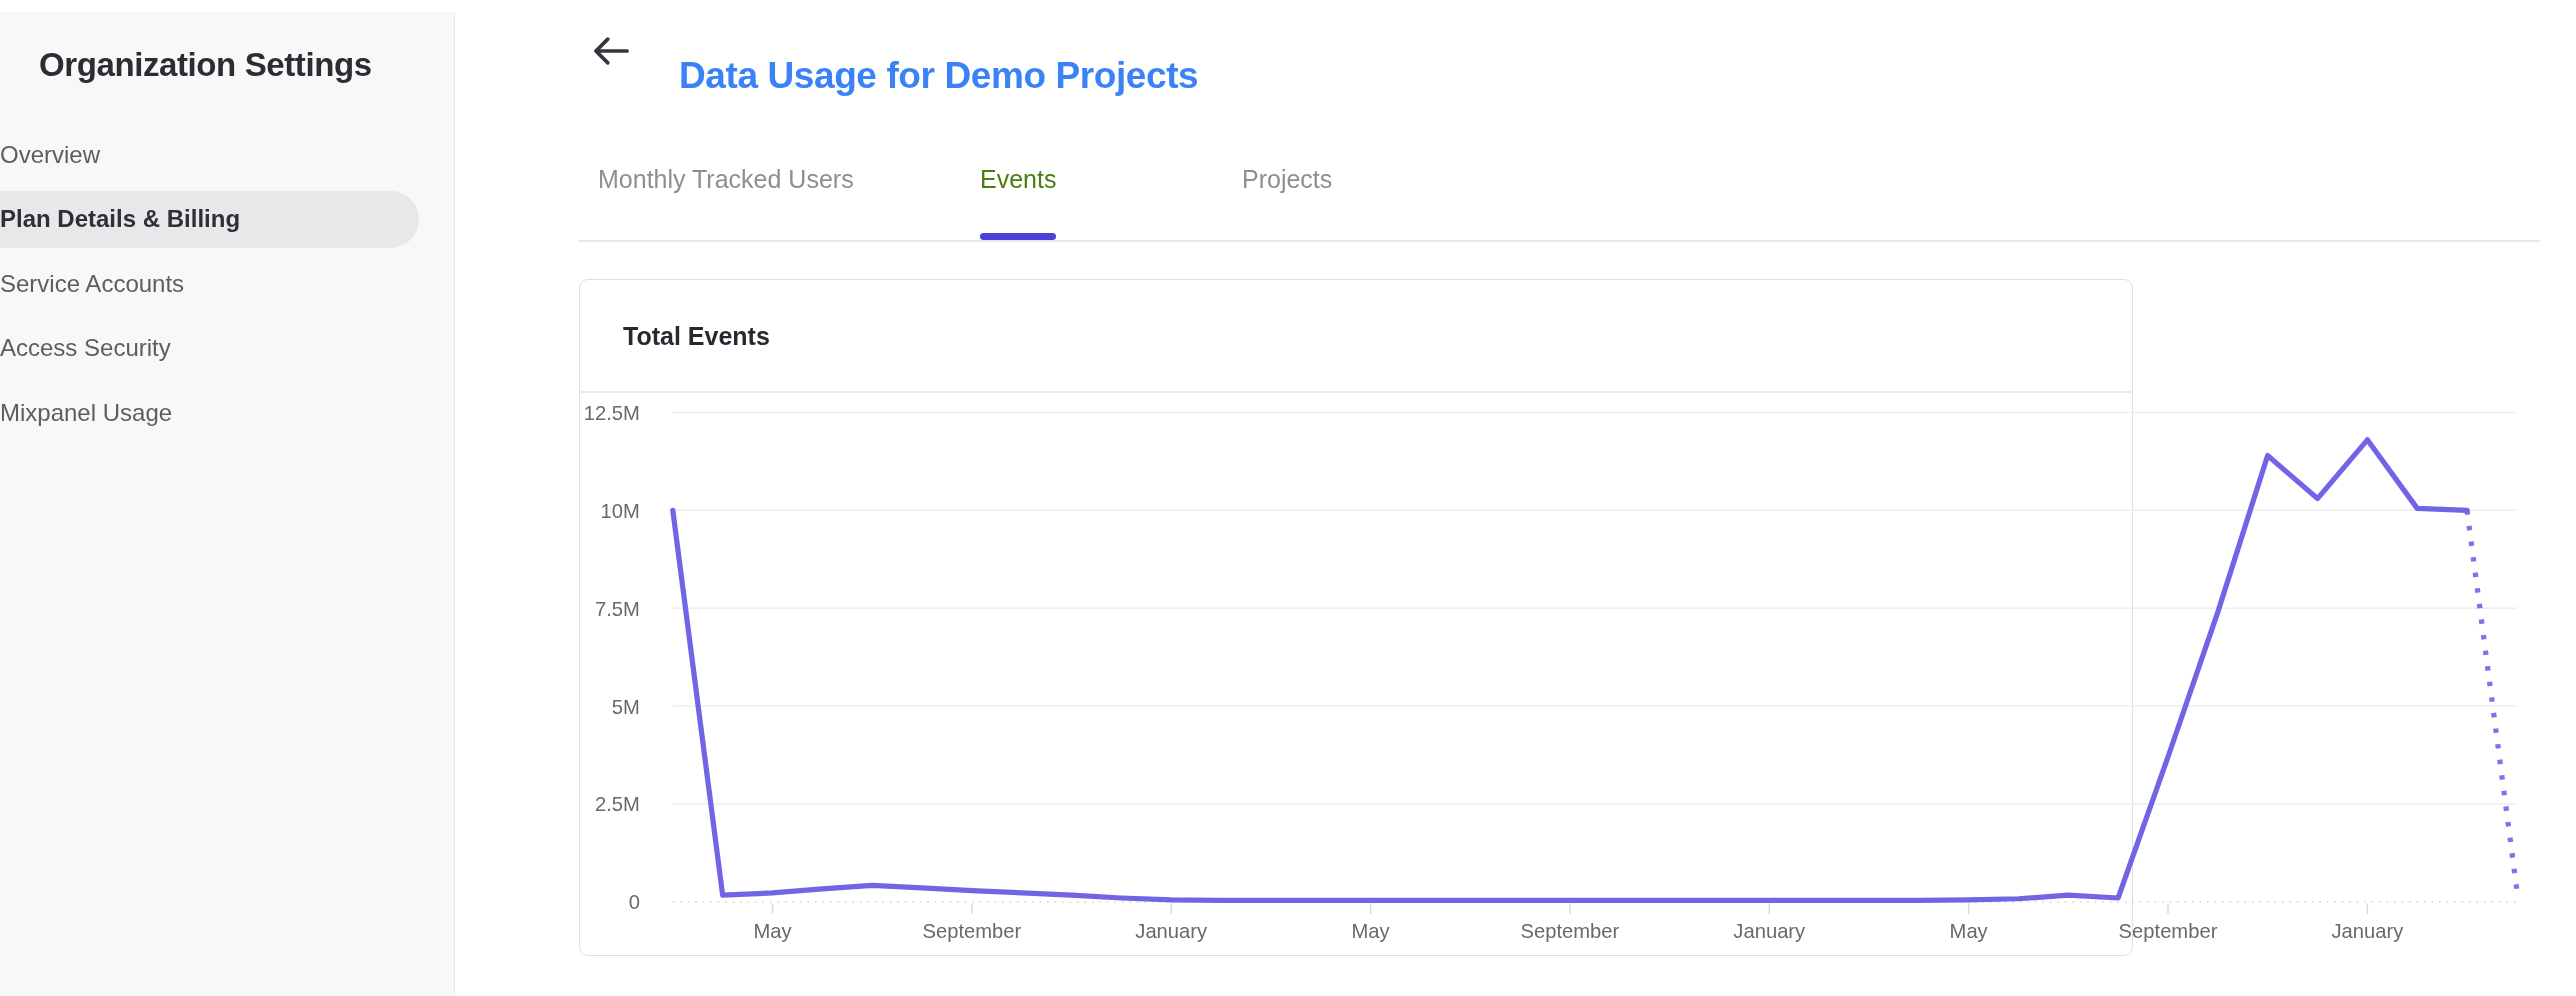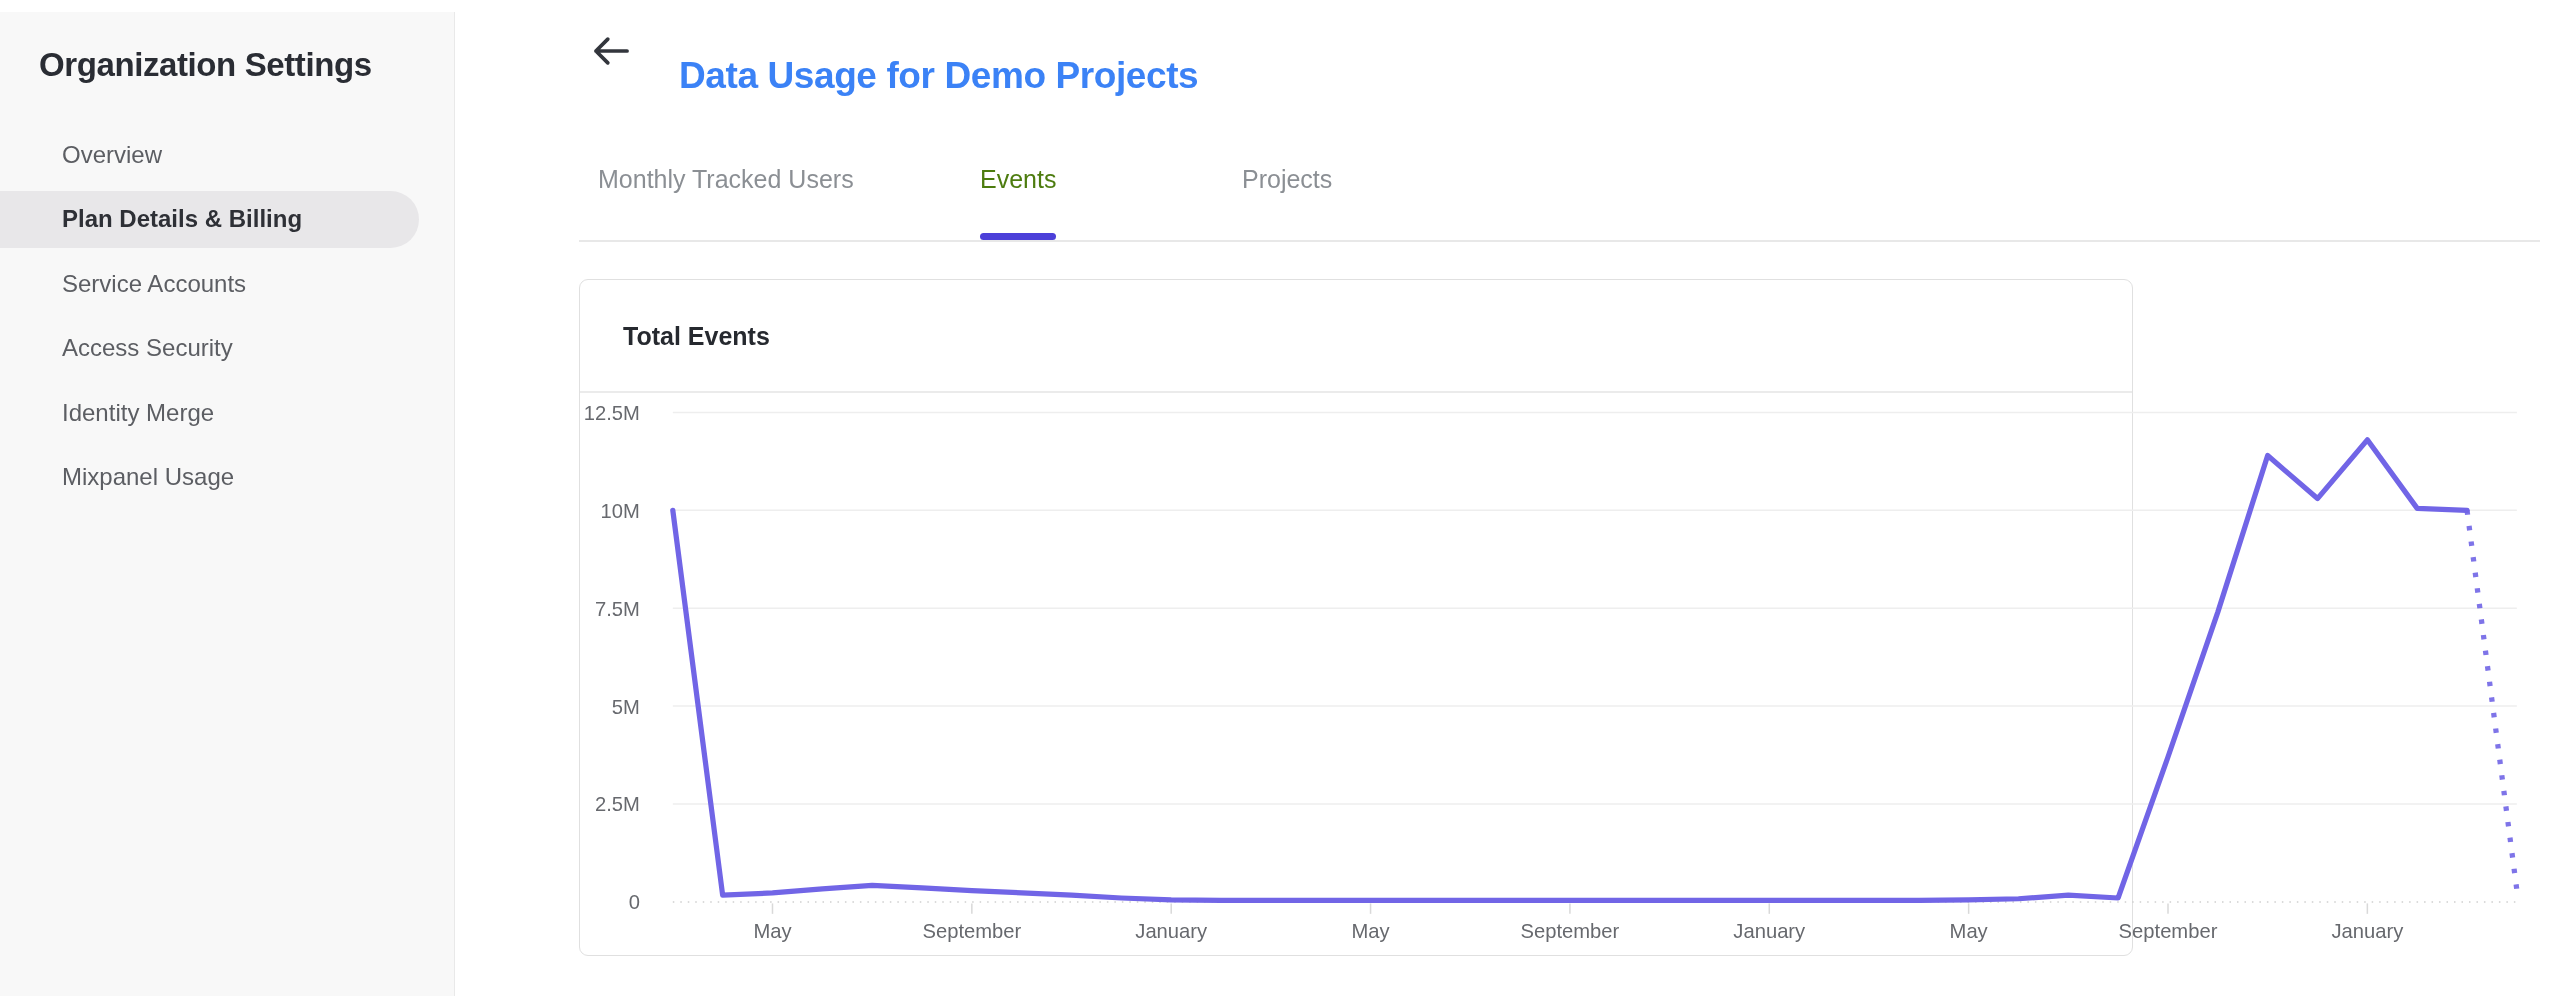--- a/index.html
+++ b/index.html
@@ -15,21 +15,21 @@
     background:#f8f8f8;border-right:1.5px solid #e9e9e9;box-sizing:border-box;
   }
   .sidebar-title{
     position:absolute;left:39px;top:34px;
     font-size:33px;font-weight:700;color:#2a2d34;letter-spacing:-0.4px;
     white-space:nowrap;
   }
   .sidebar-nav{position:absolute;left:0;top:114px;right:0;}
   .nav-item{
     height:57px;margin-bottom:7.5px;display:flex;align-items:center;
-    padding-left:62px;font-size:24px;color:#5c5e63;cursor:pointer;
+    font-size:24px;color:#5c5e63;cursor:pointer;
     white-space:nowrap;box-sizing:border-box;
   }
   .nav-item.selected{
     background:#e8e7e9;width:419px;border-radius:0 28.4px 28.4px 0;
     font-weight:700;color:#2e3036;
   }
 
   
   .back-btn{
     position:absolute;left:590px;top:31px;width:43px;height:43px;
@@ -80,21 +80,20 @@
 </head>
 <body>
 
 <aside class="sidebar">
   <div class="sidebar-title">Organization Settings</div>
   <nav class="sidebar-nav">
       <div class="nav-item">Overview</div>
       <div class="nav-item selected">Plan Details &amp; Billing</div>
       <div class="nav-item">Service Accounts</div>
       <div class="nav-item">Access Security</div>
-      <div class="nav-item">Identity Merge</div>
       <div class="nav-item">Mixpanel Usage</div>
     </nav>
 </aside>
 
 <button class="back-btn">
   <span>
     <svg width="43" height="36" viewBox="0 0 58 48" fill="none">
       <path d="M50 24 H8 M24 8 L8 24 L24 40" stroke="#33363d" stroke-width="5" stroke-linecap="round" stroke-linejoin="round"></path>
     </svg>
   </span>

